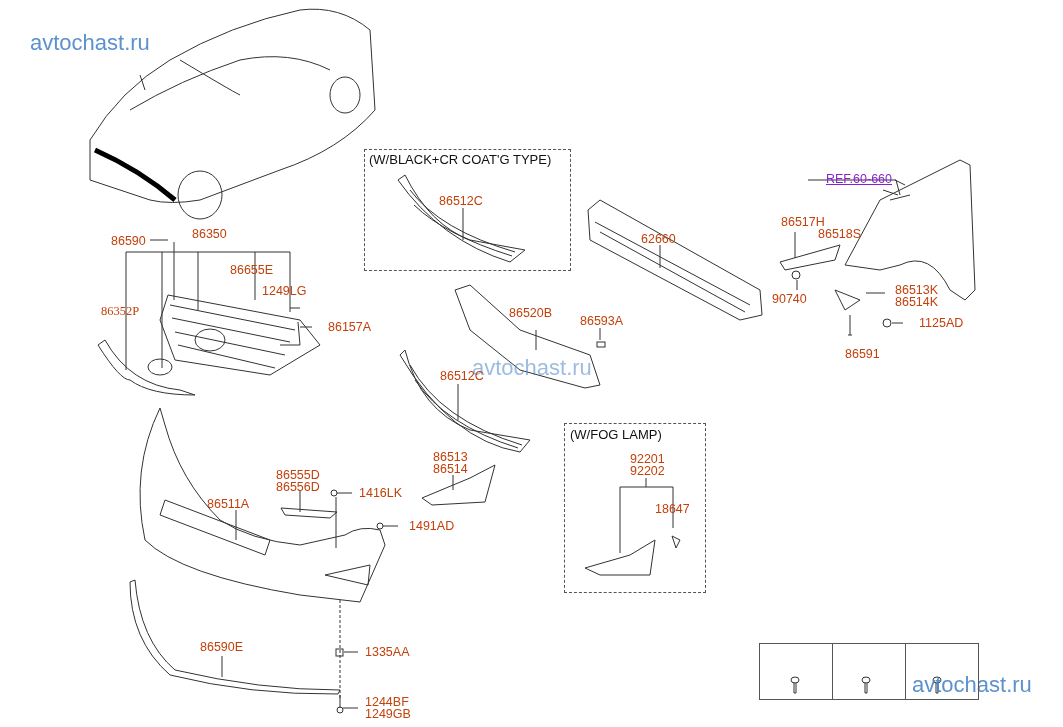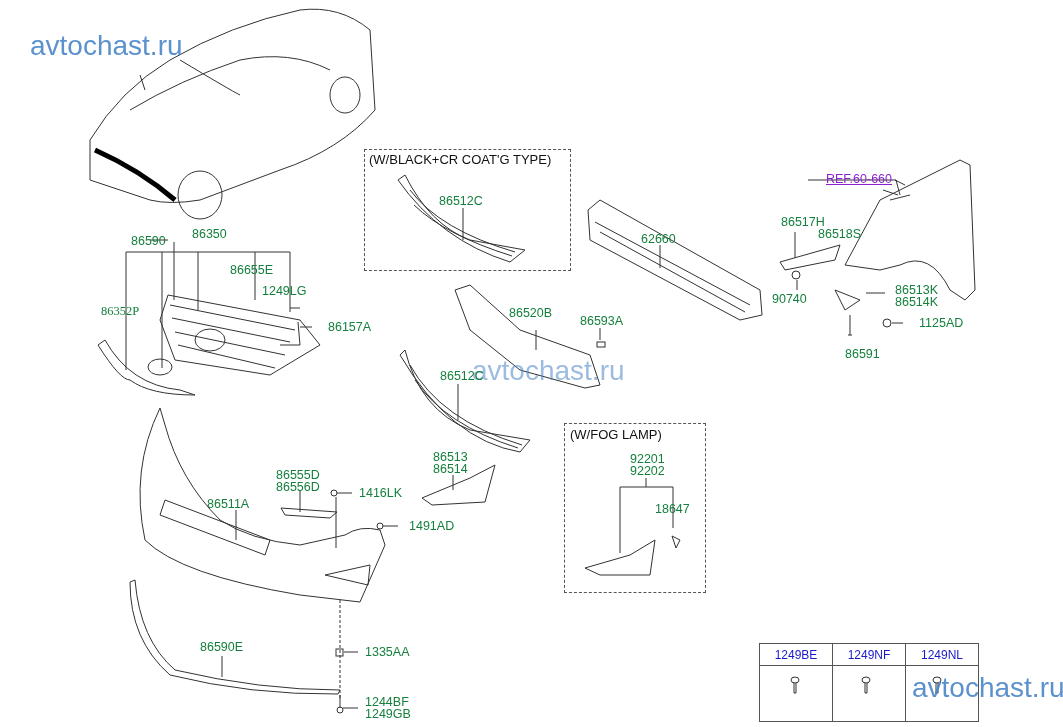--- a/index.html
+++ b/index.html
@@ -1,21 +1,21 @@
 <!DOCTYPE html>
 <html><head>
 <meta charset="utf-8">
 <style>
   html,body{margin:0;padding:0;background:#fff;}
   body{width:1063px;height:727px;position:relative;overflow:hidden;font-family:"Liberation Sans",sans-serif;}
   #diagram{position:absolute;left:0;top:0;}
-  .lbl{position:absolute;font-size:12.5px;color:#15803d;line-height:13px;white-space:pre;cursor:pointer;}
+  .lbl{position:absolute;font-size:12.5px;color:#c2410c;line-height:13px;white-space:pre;cursor:pointer;}
   .lbl.ref{color:#8a1fd0;text-decoration:underline;}
   .hdr{position:absolute;font-size:13px;color:#111;white-space:pre;}
-  .wm{position:absolute;font-size:28px;color:#4a86c8;opacity:.9;white-space:pre;}
+  .wm{position:absolute;font-size:22px;color:#4a86c8;opacity:.9;white-space:pre;}
   .dash{position:absolute;border:1px dashed #555;}
   table.legend{position:absolute;left:759px;top:643px;border-collapse:collapse;}
   table.legend td{border:1px solid #555;width:70px;text-align:center;font-size:12px;color:#1a1ac8;height:19px;}
   table.legend td.ic{height:53px;}
 </style>
 </head>
 <body>
 
 <svg id="diagram" width="1063" height="727" viewBox="0 0 1063 727" fill="none" stroke="#333" stroke-width="1">
 
@@ -144,21 +144,21 @@
 
 <div class="hdr" style="left:369px;top:152px;">(W/BLACK+CR COAT'G TYPE)</div>
 <div class="hdr" style="left:570px;top:427px;">(W/FOG LAMP)</div>
 
 <div class="wm" style="left:30px;top:30px;">avtochast.ru</div>
 <div class="wm" style="left:472px;top:355px;opacity:.55;">avtochast.ru</div>
 <div class="wm" style="left:912px;top:672px;">avtochast.ru</div>
 
 <div class="lbl ref" style="left:826px;top:160px;margin-top:13px;">REF.60-660</div>
 
-<div class="lbl" style="left:111px;top:235px;margin-left:20px;">86590</div>
+<div class="lbl" style="left:111px;top:235px;">86590</div>
 <div class="lbl" style="left:192px;top:228px;">86350</div>
 <div class="lbl" style="left:230px;top:264px;">86655E</div>
 <div class="lbl" style="left:262px;top:285px;">1249LG</div>
 <div class="lbl" style="left:101px;top:305px;font-family:Liberation Serif, serif;">86352P</div>
 <div class="lbl" style="left:328px;top:321px;">86157A</div>
 <div class="lbl" style="left:439px;top:195px;">86512C</div>
 <div class="lbl" style="left:641px;top:233px;">62660</div>
 <div class="lbl" style="left:781px;top:216px;">86517H</div>
 <div class="lbl" style="left:818px;top:228px;text-align:center;">86518S</div>
 <div class="lbl" style="left:772px;top:293px;">90740</div>
@@ -179,24 +179,19 @@
 <div class="lbl" style="left:359px;top:487px;">1416LK</div>
 <div class="lbl" style="left:207px;top:498px;">86511A</div>
 <div class="lbl" style="left:409px;top:520px;">1491AD</div>
 <div class="lbl" style="left:200px;top:641px;">86590E</div>
 <div class="lbl" style="left:365px;top:646px;">1335AA</div>
 <div class="lbl" style="left:365px;top:696px;">1244BF</div>
 <div class="lbl" style="left:365px;top:708px;">1249GB</div>
 
 <table class="legend">
   <tbody>
-      <tr>
-    <td>1249BE</td>
-    <td>1249NF</td>
-    <td>1249NL</td>
-  </tr>
   <tr>
     <td class="ic"></td>
     <td class="ic"></td>
     <td class="ic"></td>
   </tr>
 </tbody>
   </table>
 
 </body></html>

